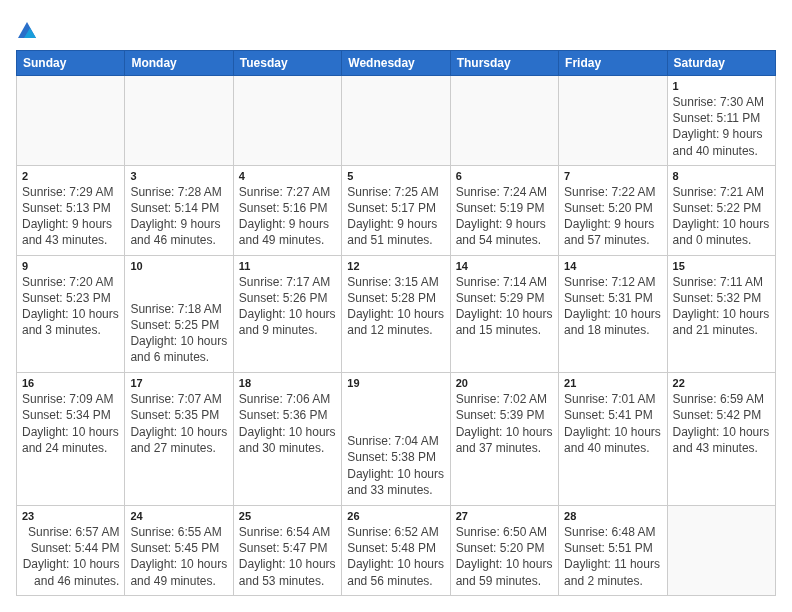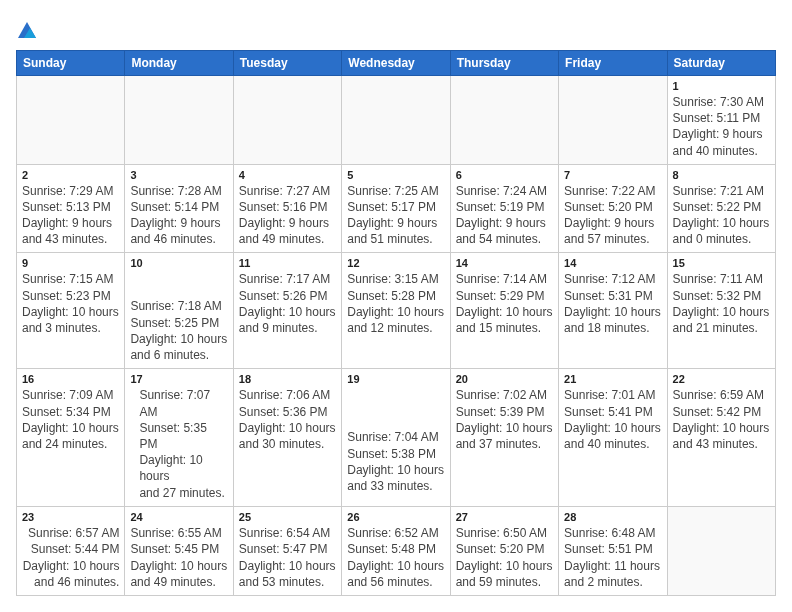--- a/index.html
+++ b/index.html
@@ -198,21 +198,21 @@
             <span class="day-num">8</span>
             <div class="day-info" style="white-space: pre-line;">Sunrise: 7:21 AM
 Sunset: 5:22 PM
 Daylight: 10 hours
 and 0 minutes.</div>
           </td>
         </tr>
         <tr>
           <td>
             <span class="day-num">9</span>
-            <div class="day-info" style="white-space: pre-line;">Sunrise: 7:15 AM
+            <div class="day-info" style="white-space: pre-line;">Sunrise: 7:20 AM
 Sunset: 5:23 PM
 Daylight: 10 hours
 and 3 minutes.</div>
           </td>
           <td>
             <span class="day-num">10</span>
             <div class="day-info" style="white-space: pre-line; margin-top: 29px;">Sunrise: 7:18 AM
 Sunset: 5:25 PM
 Daylight: 10 hours
 and 6 minutes.</div>
@@ -256,21 +256,21 @@
         <tr>
           <td>
             <span class="day-num">16</span>
             <div class="day-info" style="white-space: pre-line;">Sunrise: 7:09 AM
 Sunset: 5:34 PM
 Daylight: 10 hours
 and 24 minutes.</div>
           </td>
           <td>
             <span class="day-num">17</span>
-            <div class="day-info" style="white-space: pre-line; margin-left: 9px;">Sunrise: 7:07 AM
+            <div class="day-info" style="white-space: pre-line;">Sunrise: 7:07 AM
 Sunset: 5:35 PM
 Daylight: 10 hours
 and 27 minutes.</div>
           </td>
           <td>
             <span class="day-num">18</span>
             <div class="day-info" style="white-space: pre-line;">Sunrise: 7:06 AM
 Sunset: 5:36 PM
 Daylight: 10 hours
 and 30 minutes.</div>

